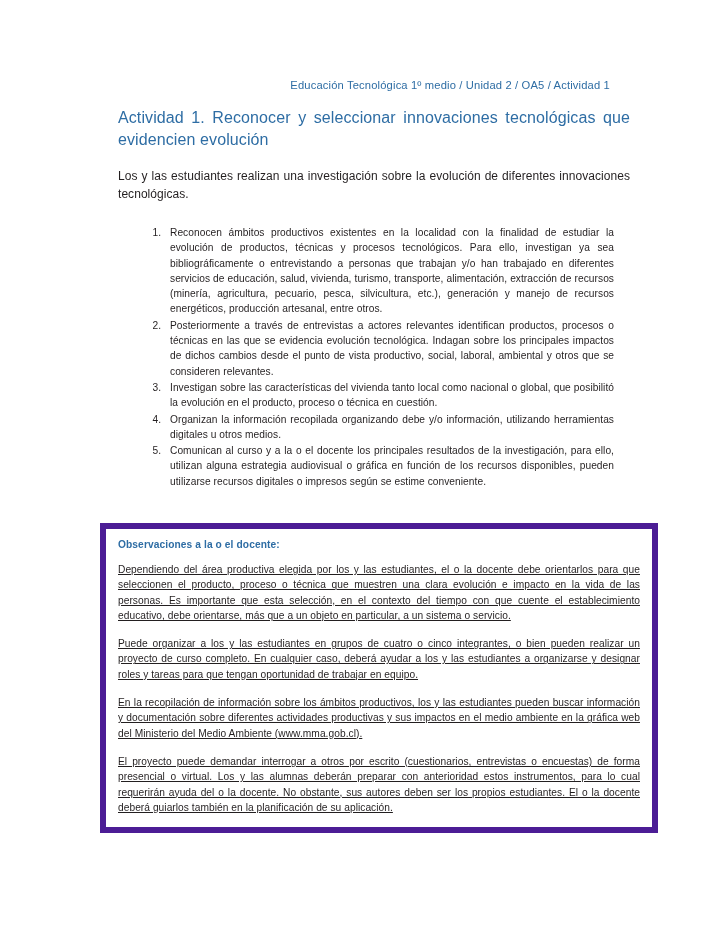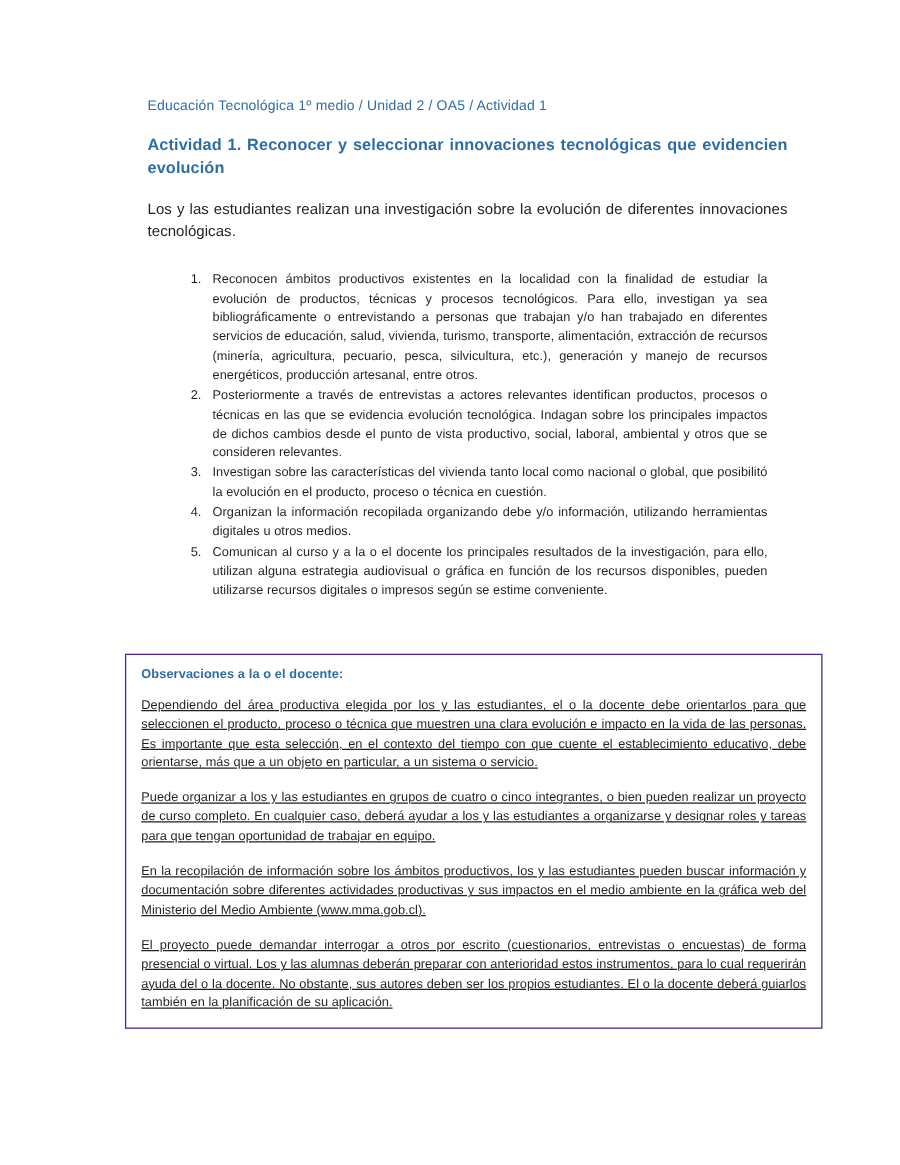--- a/index.html
+++ b/index.html
@@ -17,30 +17,30 @@
   .page {
     position: relative;
     width: 720px;
     height: 932px;
     box-sizing: border-box;
     padding: 78px 90px 0 118px;
   }
   .doc-title {
     color: #2e6da4;
     font-size: 11.2px;
-    text-align: left;
+    text-align: right;
     letter-spacing: 0.15px;
     margin: 0 0 14px 0;
     padding-right: 20px;
     line-height: 1.3;
   }
   .activity-heading {
     color: #2e6da4;
-    font-weight: bold;
-    font-size: 13px;
+    font-weight: normal;
+    font-size: 16px;
     line-height: 1.42;
     text-align: justify;
     margin: 0 0 15px 0;
     letter-spacing: 0.1px;
   }
   .intro-paragraph {
     font-size: 12px;
     line-height: 1.5;
     text-align: justify;
     margin: 0 0 22px 0;
@@ -58,21 +58,21 @@
     margin: 0 0 1px 0;
     padding-left: 6px;
     letter-spacing: 0.05px;
   }
   .notes-box {
     position: absolute;
     left: 100px;
     top: 523px;
     width: 558px;
     box-sizing: border-box;
-    border: 1px solid #4c1d95;
+    border: 6px solid #4c1d95;
     padding: 10px 12px 12px 12px;
   }
   .notes-title {
     color: #2e6da4;
     font-weight: bold;
     font-size: 10.2px;
     margin: 0 0 12px 0;
     letter-spacing: 0.1px;
   }
   .notes-box p.note {

